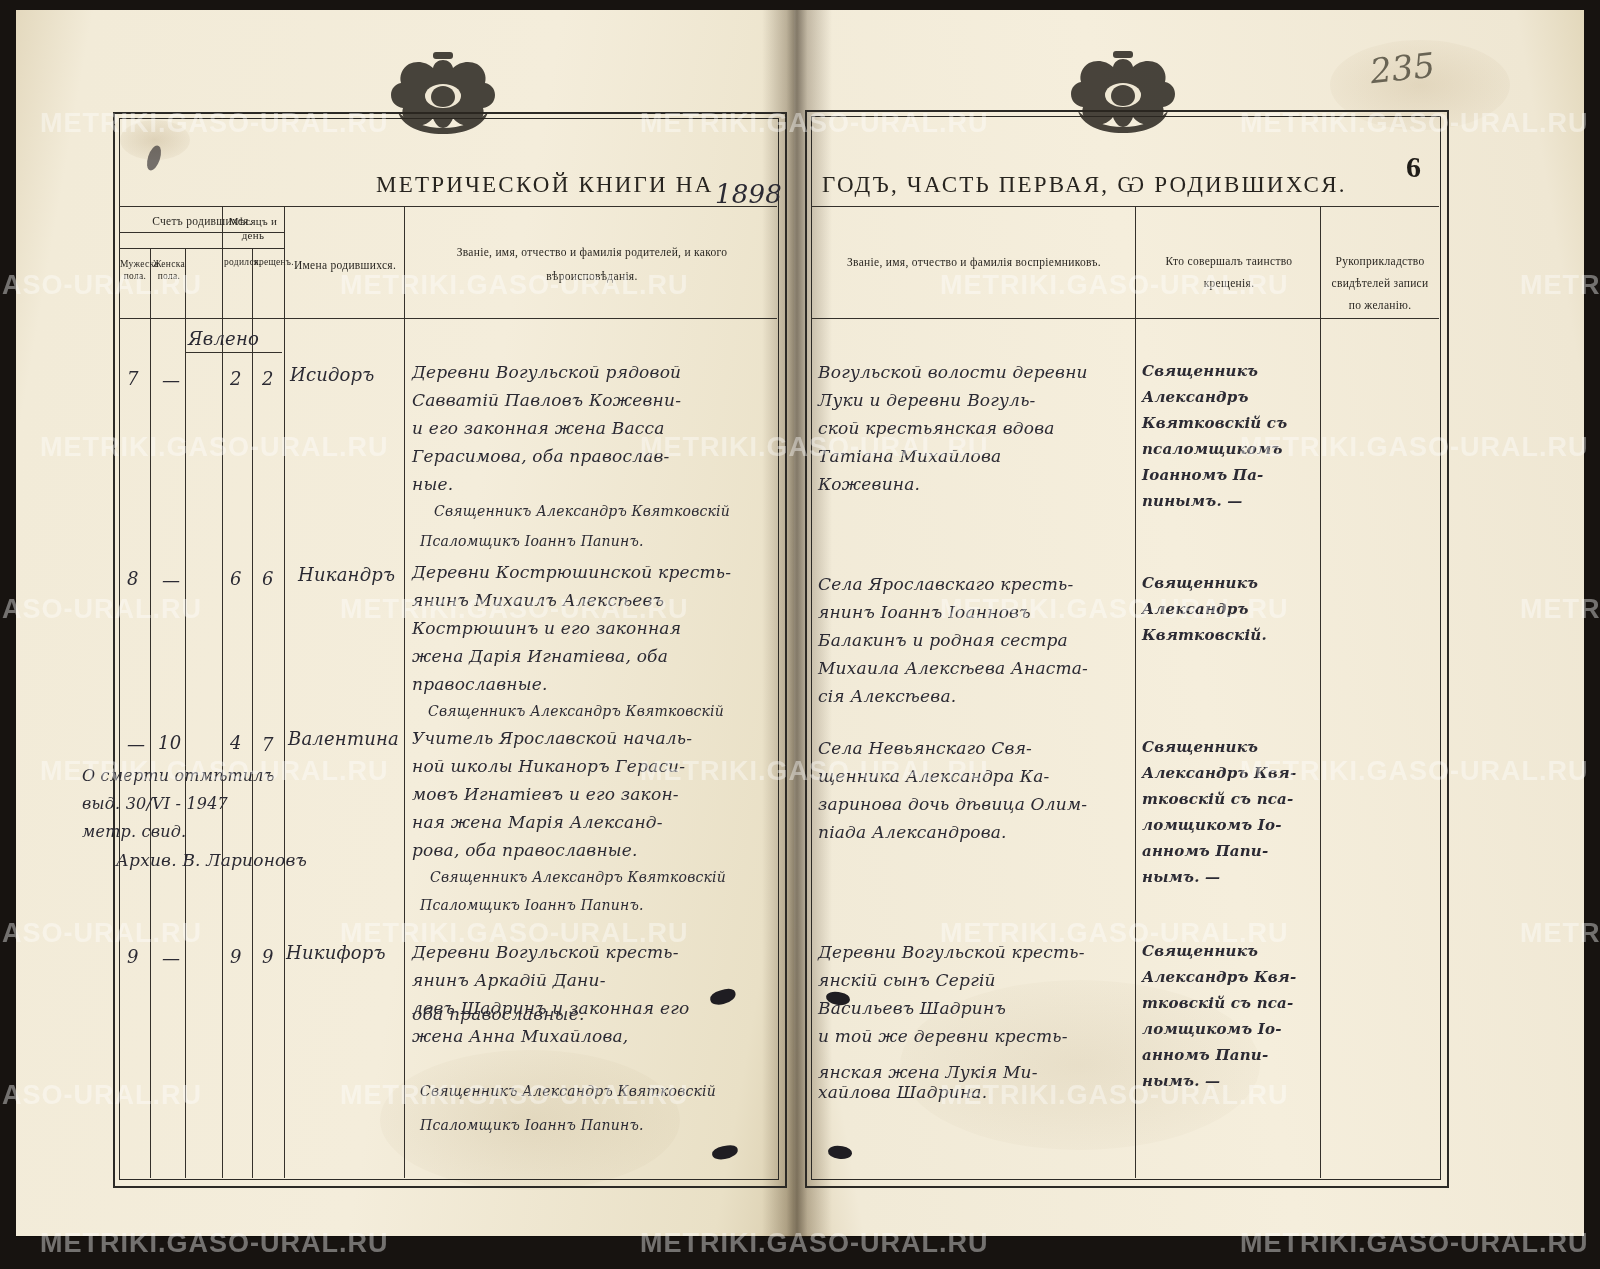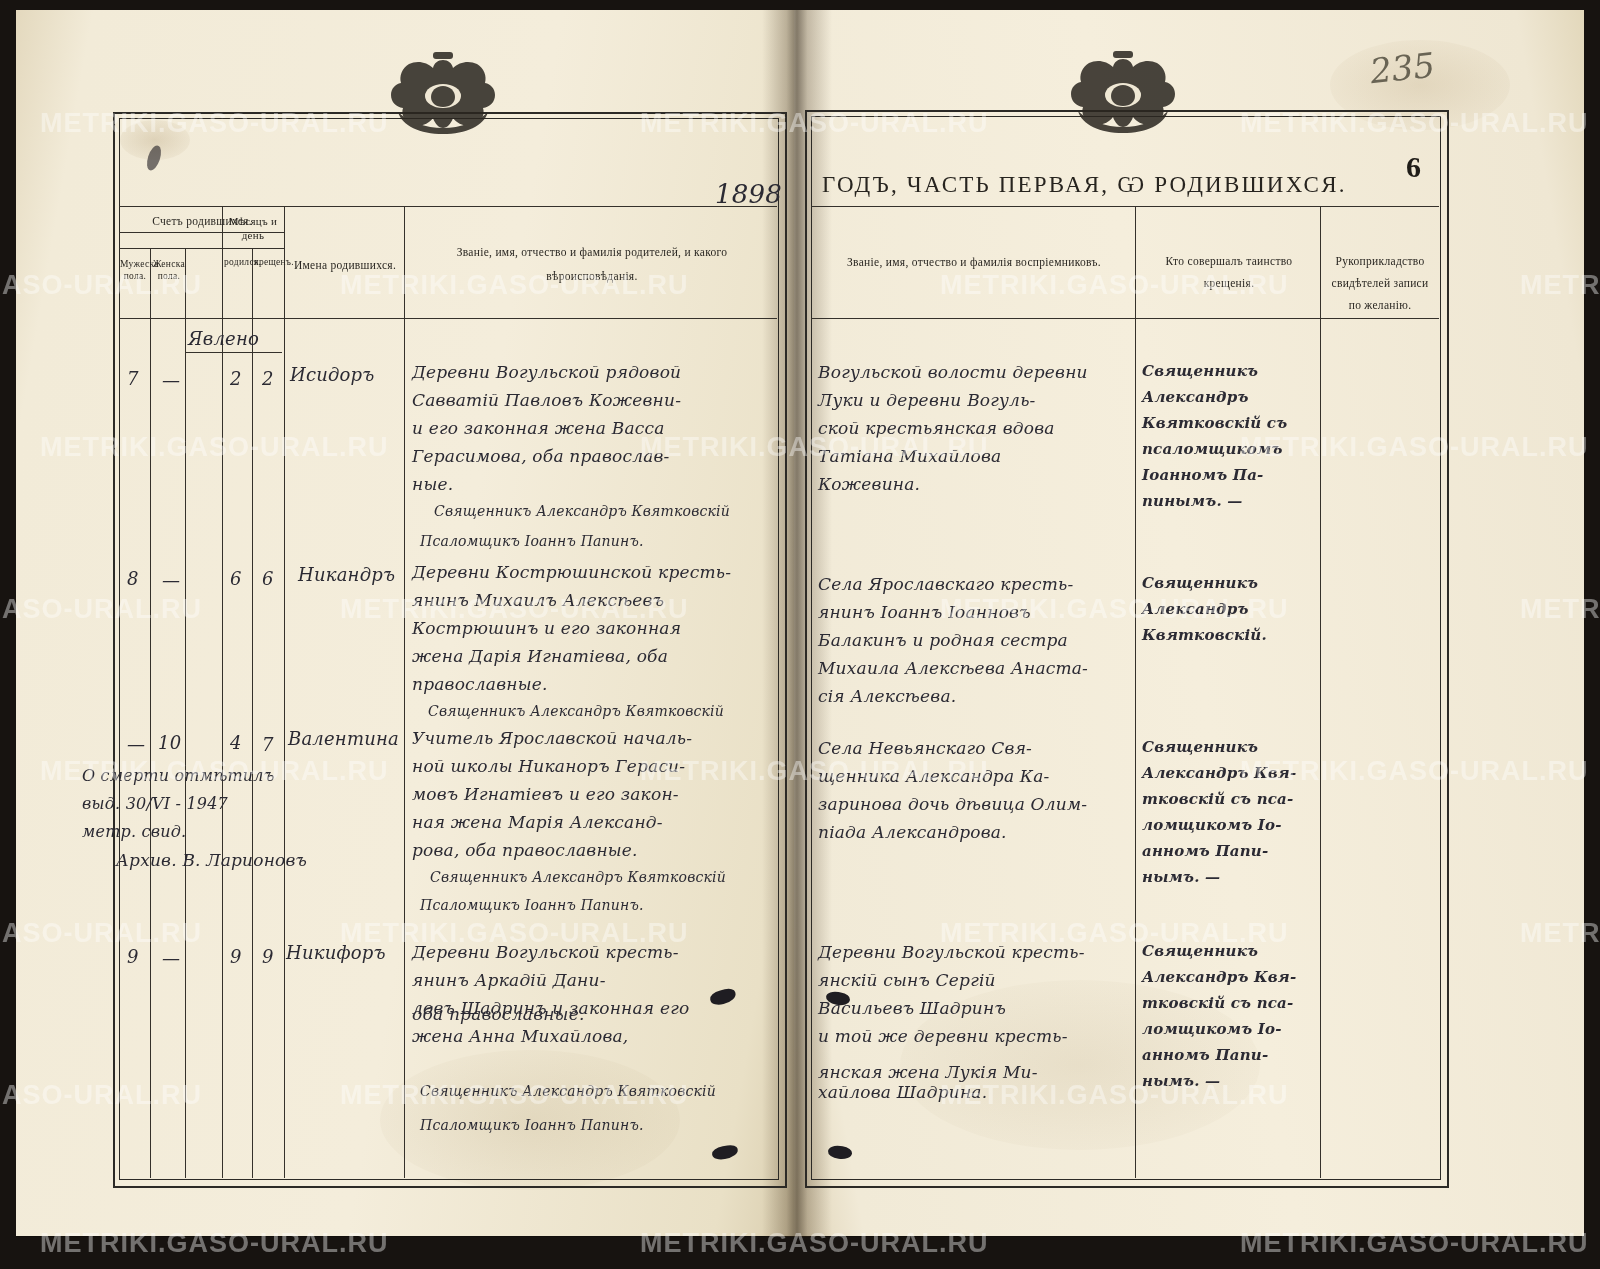--- a/index.html
+++ b/index.html
@@ -199,20 +199,21 @@
     </g>
   </svg>
 
   <div class="pencil" style="left:1370px;top:48px;font-size:34px;transform:rotate(-6deg);">235</div>
 
   <div class="frame" style="left:113px;top:112px;width:670px;height:1072px;"></div>
   <div class="frame" style="left:119px;top:118px;width:658px;height:1060px;border-width:1px;"></div>
   <div class="frame" style="left:805px;top:110px;width:640px;height:1074px;"></div>
   <div class="frame" style="left:811px;top:116px;width:628px;height:1062px;border-width:1px;"></div>
 
+  <div class="printed title-line" style="left:376px;top:172px;">МЕТРИЧЕСКОЙ КНИГИ НА</div>
   <div class="hand hs-26" style="left:695px;top:181px;margin-left:20px;">1898</div>
   <div class="printed title-line" style="left:822px;top:172px;">ГОДЪ, ЧАСТЬ ПЕРВАЯ, Ѡ РОДИВШИХСЯ.</div>
   <div class="printed folio" style="left:1406px;top:150px;">6</div>
 
   <div class="hline" style="left:119px;top:206px;width:658px;"></div>
   <div class="hline" style="left:811px;top:206px;width:628px;"></div>
   <div class="hline" style="left:119px;top:318px;width:658px;"></div>
   <div class="hline" style="left:811px;top:318px;width:628px;"></div>
   <div class="hline" style="left:119px;top:248px;width:165px;"></div>
   <div class="hline" style="left:119px;top:232px;width:165px;"></div>

